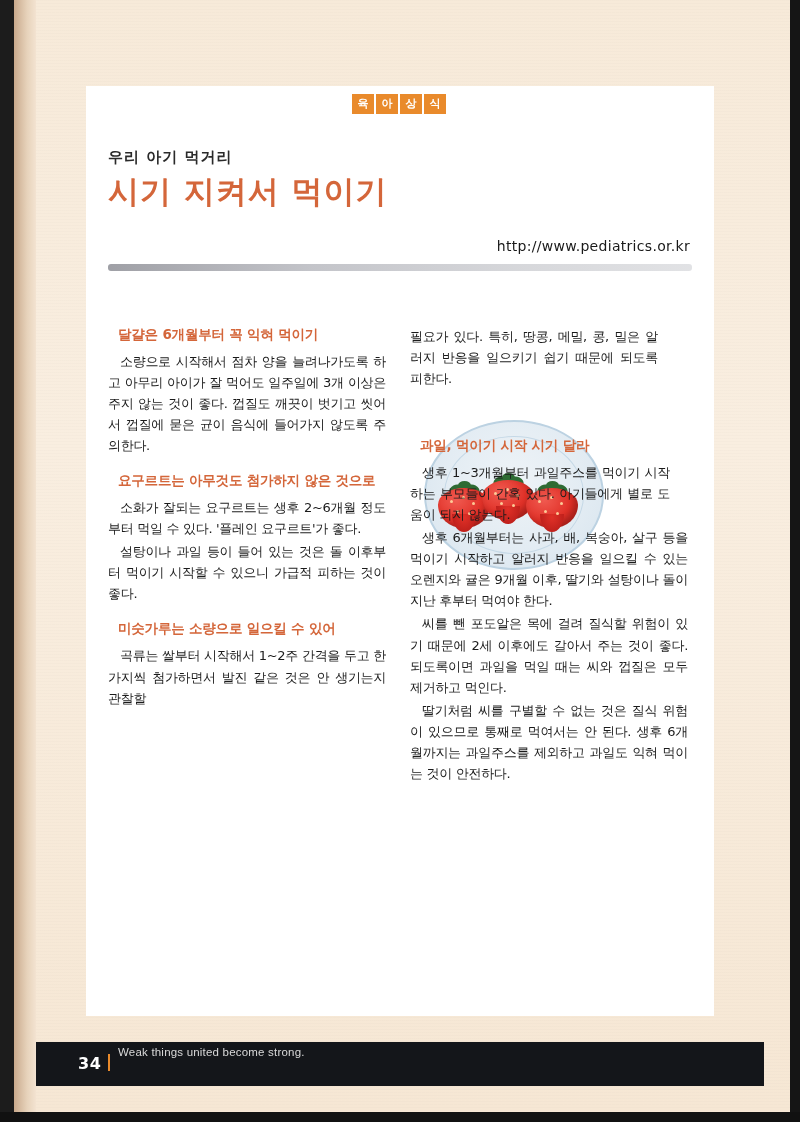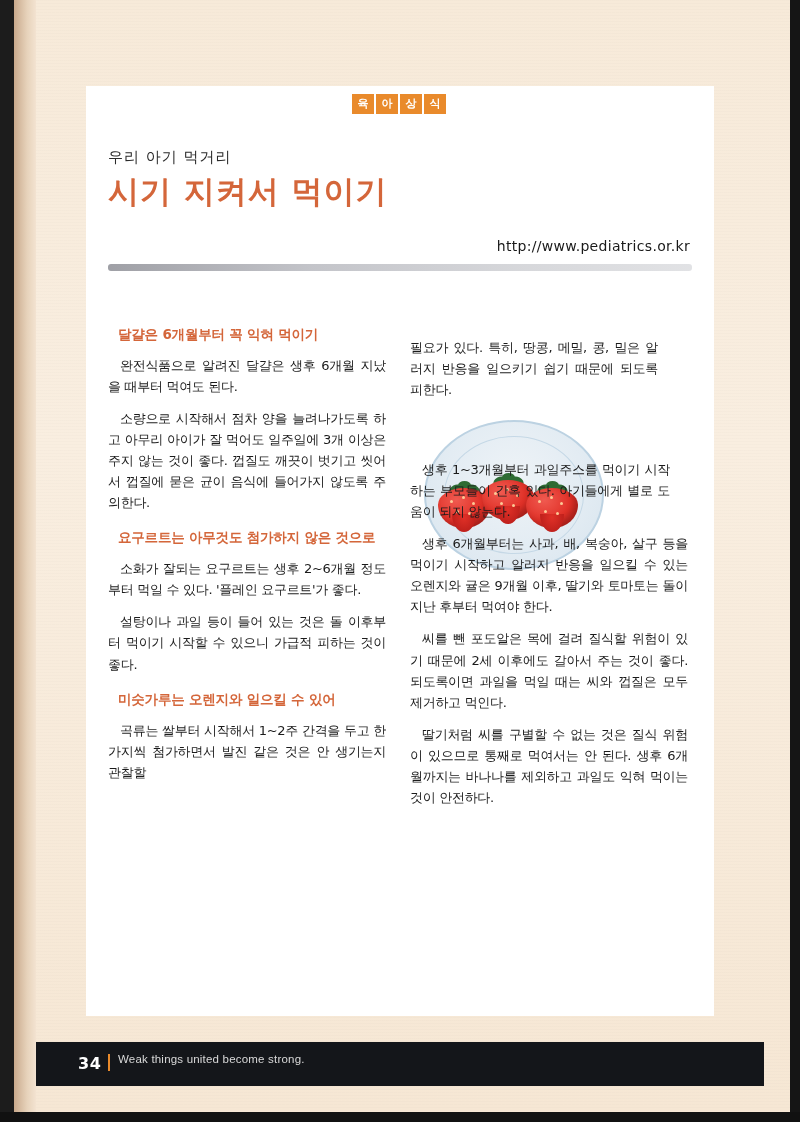--- a/index.html
+++ b/index.html
@@ -79,21 +79,21 @@
   .title-block {
     position: absolute;
     left: 22px;
     top: 62px;
   }
   .eyebrow {
     font-size: 15px;
     color: #2a2a2a;
     letter-spacing: 1px;
     margin-bottom: 7px;
-    font-weight: normal;
+    font-weight: bold;
   }
   .headline {
     font-size: 31px;
     font-weight: bold;
     color: #d4663a;
     letter-spacing: 1px;
     line-height: 1.15;
   }
   .url {
     position: absolute;
@@ -130,21 +130,21 @@
     font-size: 13.5px;
     font-weight: bold;
     color: #d4663a;
     margin: 0 0 7px 10px;
     letter-spacing: -0.2px;
   }
   p.para {
     font-size: 13px;
     color: #1b1b1b;
     line-height: 1.62;
-    margin: 11px 0 2px 0;
+    margin: 0 0 2px 0;
     text-indent: 12px;
     letter-spacing: -0.3px;
     text-align: justify;
   }
   .gap { height: 14px; }
 
   
   .photo {
     position: absolute;
     left: 330px;
@@ -242,21 +242,21 @@
     position: absolute;
     left: 72px;
     top: 12px;
     width: 2px;
     height: 17px;
     background: #e98a2b;
   }
   .foot-text {
     position: absolute;
     left: 82px;
-    top: 11px;
+    top: 4px;
     color: #d9d9d9;
     font-size: 11.5px;
     font-family: "Liberation Sans", sans-serif;
     letter-spacing: 0.2px;
   }
 
   
   .grain {
     position: absolute; inset: 0;
     pointer-events: none;
@@ -351,41 +351,41 @@
             <span style="left:18px;top:30px"></span>
             <span style="left:30px;top:32px"></span>
           </div>
       </div>
     </div>
 
     <div class="columns">
 
       <div class="col">
         <div class="sec-head">달걀은 6개월부터 꼭 익혀 먹이기</div>
-        <p class="para" style="padding-right:0px">완전식품으로 알려진 달걀은 생후 6개월 지났을 때부터 먹여도 된다.</p>
         <p class="para">소량으로 시작해서 점차 양을 늘려나가도록 하고 아무리 아이가 잘 먹어도 일주일에 3개 이상은 주지 않는 것이 좋다. 껍질도 깨끗이 벗기고 씻어서 껍질에 묻은 균이 음식에 들어가지 않도록 주의한다.</p>
 
         <div class="gap"></div>
         <div class="sec-head">요구르트는 아무것도 첨가하지 않은 것으로</div>
         <p class="para">소화가 잘되는 요구르트는 생후 2~6개월 정도부터 먹일 수 있다. '플레인 요구르트'가 좋다.</p>
         <p class="para">설탕이나 과일 등이 들어 있는 것은 돌 이후부터 먹이기 시작할 수 있으니 가급적 피하는 것이 좋다.</p>
 
         <div class="gap"></div>
-        <div class="sec-head">미숫가루는 오렌지와 일으킬 수 있어</div>
+        <div class="sec-head">미숫가루는 소량으로 일으킬 수 있어</div>
         <p class="para">곡류는 쌀부터 시작해서 1~2주 간격을 두고 한 가지씩 첨가하면서 발진 같은 것은 안 생기는지 관찰할</p>
       </div>
 
       <div class="col">
         <p class="para" style="text-indent:0; padding-right:30px">필요가 있다. 특히, 땅콩, 메밀, 콩, 밀은 알러지 반응을 일으키기 쉽기 때문에 되도록 피한다.</p>
 
         <div class="gap" style="height:46px"></div>
+        <div class="sec-head">과일, 먹이기 시작 시기 달라</div>
         <p class="para" style="padding-right:18px">생후 1~3개월부터 과일주스를 먹이기 시작하는 부모들이 간혹 있다. 아기들에게 별로 도움이 되지 않는다.</p>
-        <p class="para">생후 6개월부터는 사과, 배, 복숭아, 살구 등을 먹이기 시작하고 알러지 반응을 일으킬 수 있는 오렌지와 귤은 9개월 이후, 딸기와 토마토는 돌이 지난 후부터 먹여야 한다.</p>
+        <p class="para">생후 6개월부터는 사과, 배, 복숭아, 살구 등을 먹이기 시작하고 알러지 반응을 일으킬 수 있는 오렌지와 귤은 9개월 이후, 딸기와 설탕이나 돌이 지난 후부터 먹여야 한다.</p>
         <p class="para">씨를 뺀 포도알은 목에 걸려 질식할 위험이 있기 때문에 2세 이후에도 갈아서 주는 것이 좋다. 되도록이면 과일을 먹일 때는 씨와 껍질은 모두 제거하고 먹인다.</p>
-        <p class="para">딸기처럼 씨를 구별할 수 없는 것은 질식 위험이 있으므로 통째로 먹여서는 안 된다. 생후 6개월까지는 바나나를 제외하고 과일도 익혀 먹이는 것이 안전하다.</p>
+        <p class="para">딸기처럼 씨를 구별할 수 없는 것은 질식 위험이 있으므로 통째로 먹여서는 안 된다. 생후 6개월까지는 과일주스를 제외하고 과일도 익혀 먹이는 것이 안전하다.</p>
       </div>
 
     </div>
   </div>
 
   <div class="footer">
     <div class="footer-bar"></div>
     <div class="pagenum">34</div>
     <div class="foot-divider"></div>
     <div class="foot-text">Weak things united become strong.</div>

